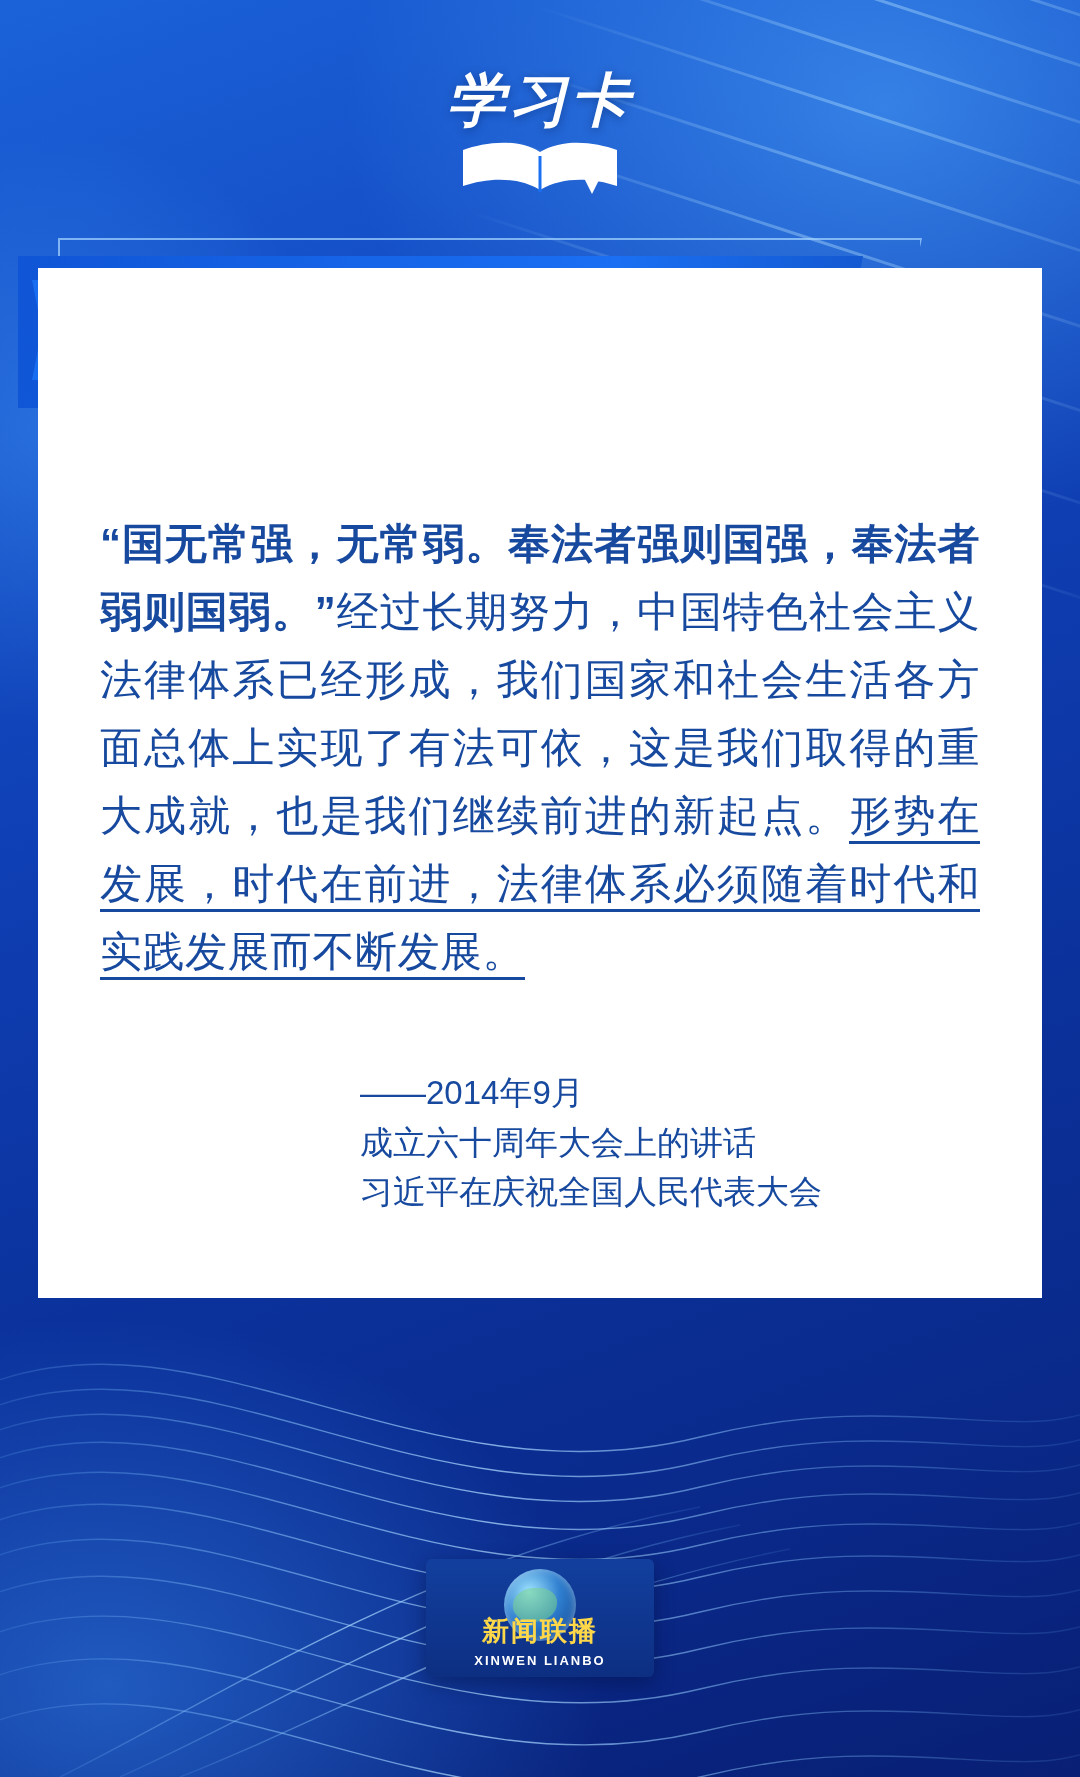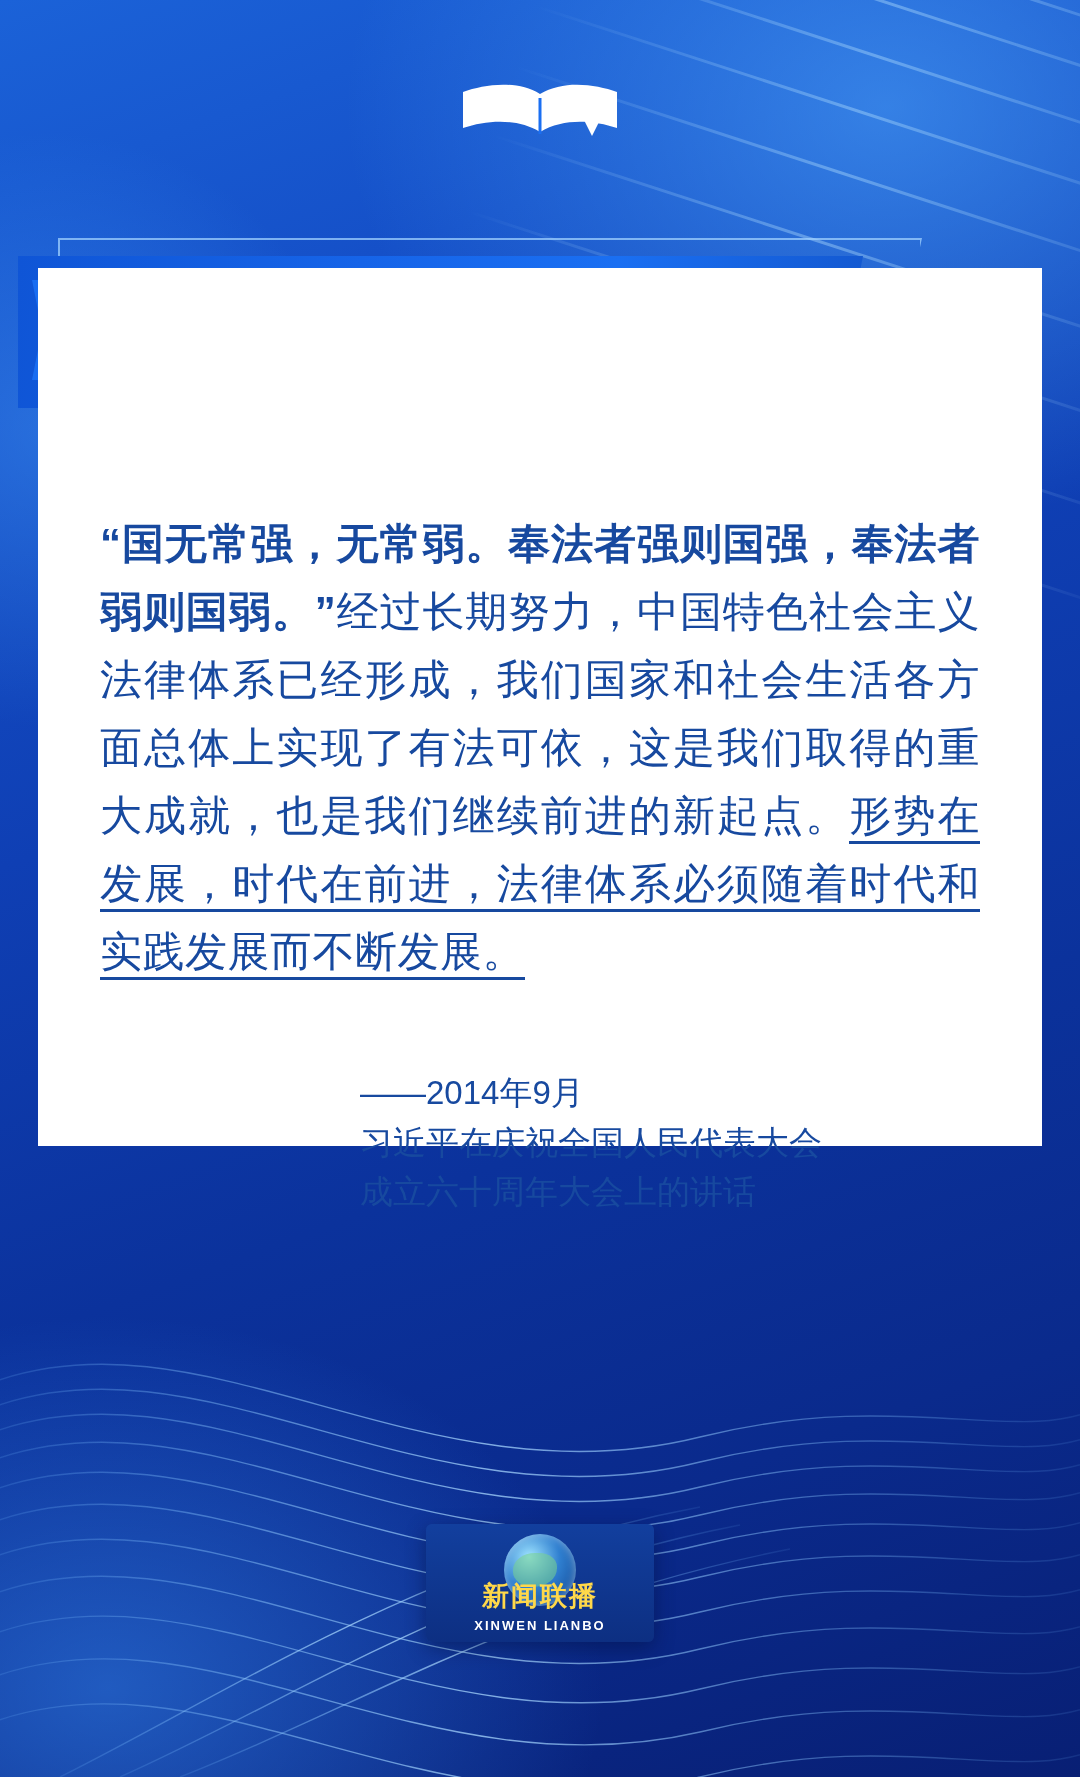--- a/index.html
+++ b/index.html
@@ -136,21 +136,21 @@
     letter-spacing: 1px;
     text-shadow: 0 2px 6px rgba(0,20,70,.35);
   }
 
   
   .card {
     position: absolute;
     left: 38px;
     top: 268px;
     width: 1004px;
-    height: 878px;
+    height: 1030px;
     background: #ffffff;
     z-index: 1;
   }
   .card-inner {
     position: absolute;
     left: 62px;
     right: 62px;
     top: 200px;
   }
   .quote-body {
@@ -176,21 +176,21 @@
     color: #17499f;
     font-size: 33px;
     line-height: 1.5;
   }
 
   
   .badge {
     position: absolute;
     left: 50%;
     transform: translateX(-50%);
-    bottom: 135px;
+    bottom: 100px;
     width: 228px;
     height: 118px;
     background: linear-gradient(180deg, #123f9e 0%, #0d2f82 100%);
     border-radius: 6px;
     box-shadow: 0 6px 20px rgba(0,15,60,.45);
     display: flex;
     align-items: center;
     justify-content: center;
   }
   .badge .globe {
@@ -277,20 +277,21 @@
       <path d="M-20,382 C 200,292 420,500 700,432 C 900,382 1020,442 1100,402"></path>
       <path d="M-20,425 C 200,335 420,540 700,475 C 900,425 1020,485 1100,445"></path>
       <path d="M-20,470 C 200,380 420,585 700,520 C 900,470 1020,530 1100,490"></path>
       <path d="M60,520 C 240,430 430,300 700,250"></path>
       <path d="M120,520 C 300,440 470,320 740,268"></path>
       <path d="M180,520 C 360,450 520,345 790,292"></path>
     </g>
   </svg>
 
   <div class="logo">
+    <div class="logo-text">学习卡</div>
     <div class="logo-book">
       <svg width="170" height="62" viewBox="0 0 170 62">
         <path d="M85 16 C 62 2, 30 6, 8 14 L 8 50 C 32 42, 62 40, 85 54 Z" fill="#ffffff"></path>
         <path d="M85 16 C 108 2, 140 6, 162 14 L 162 50 C 138 42, 108 40, 85 54 Z" fill="#ffffff"></path>
         <path d="M85 20 L 85 56" stroke="#1a6ff2" stroke-width="3"></path>
         <path d="M128 40 L 146 40 L 137 58 Z" fill="#ffffff"></path>
       </svg>
     </div>
   </div>
 
@@ -309,22 +310,22 @@
 
   <div class="card">
     <div class="card-inner">
       <p class="quote-body">
         <span class="bold">“</span><span class="bold">国无常强，无常弱。奉法者强则国强，奉法者弱则国弱。</span><span class="bold">”</span><span>经过长期努力，中国特色社会主义法律体系已经形成，我们国家和社会生活各方面总体上实现了有法可依，这是我们取得的重大成就，也是我们继续前进的新起点。</span><span class="underline">形势在发展，时代在前进，法律体系必须随着时代和实践发展而不断发展。</span>
       </p>
     </div>
 
     <div class="attrib">
       <div>——2014年9月</div>
+      <div>成立六十周年大会上的讲话</div>
       <div>习近平在庆祝全国人民代表大会</div>
-      <div>成立六十周年大会上的讲话</div>
     </div>
   </div>
 
   <div class="badge">
     <div class="globe"></div>
     <div class="badge-cn">新闻联播</div>
     <div class="badge-en">XINWEN  LIANBO</div>
   </div>
 
 </div>

